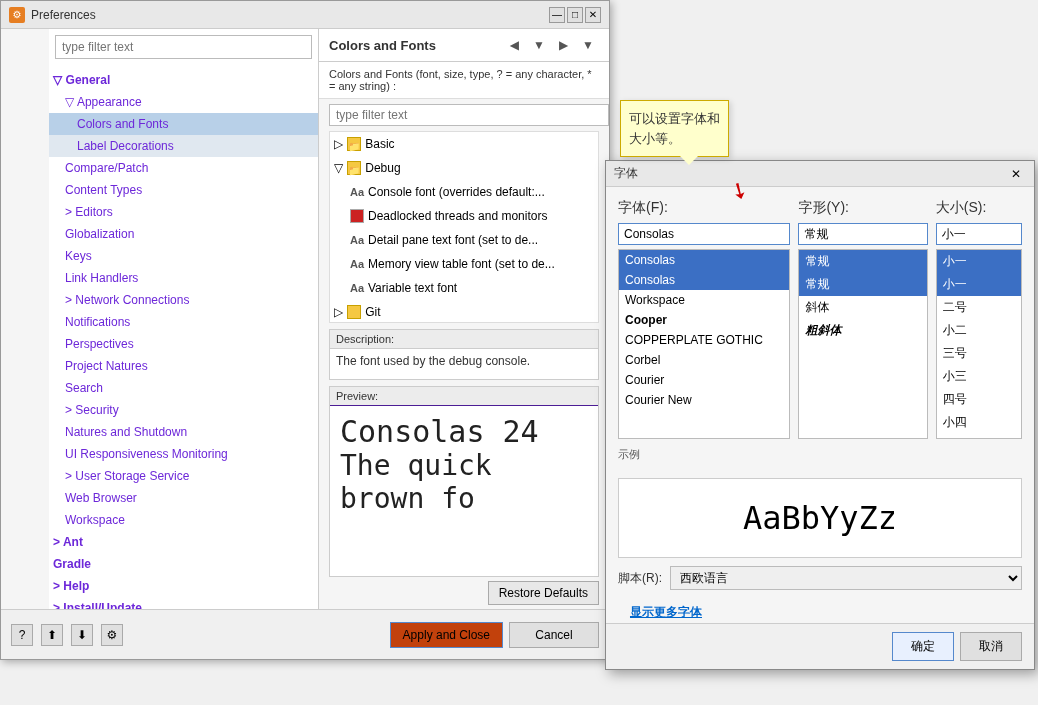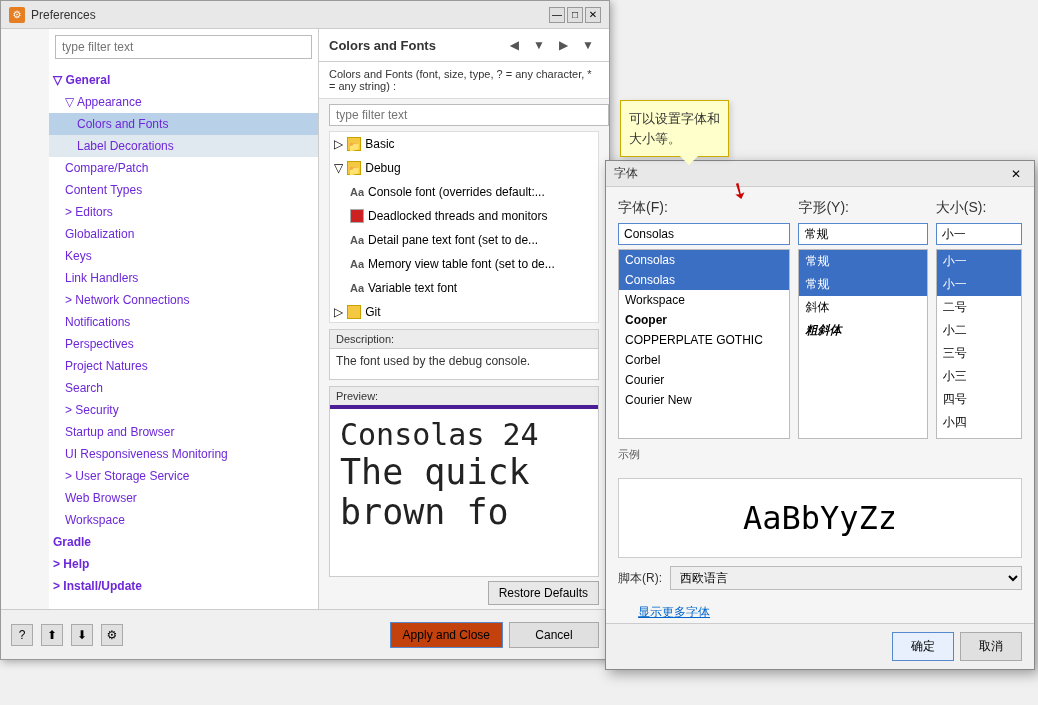--- a/index.html
+++ b/index.html
@@ -202,36 +202,36 @@
       flex: 1;
       display: flex;
       flex-direction: column;
       overflow: hidden;
     }
     .preview-label {
       padding: 3px 6px;
       font-size: 11px;
       color: #333;
       background: #ececec;
-      border-bottom: 4px solid #4c1d95;
+      border-bottom: 1px solid #4c1d95;
     }
     .preview-content {
       padding: 8px 10px;
       flex: 1;
       overflow: hidden;
     }
     .preview-line1 {
       font-family: 'Consolas', monospace;
       font-size: 30px;
       font-weight: normal;
       color: #222;
     }
     .preview-line2 {
       font-family: 'Consolas', monospace;
-      font-size: 35px;
+      font-size: 28px;
       font-weight: normal;
       color: #222;
     }
 
     
     .pref-bottom {
       height: 50px;
       background: #f0f0f0;
       border-top: 1px solid #ccc;
       display: flex;
@@ -510,25 +510,26 @@
         <div class="tree-item level1">&gt; Editors</div>
         <div class="tree-item level1">Globalization</div>
         <div class="tree-item level1">Keys</div>
         <div class="tree-item level1">Link Handlers</div>
         <div class="tree-item level1">&gt; Network Connections</div>
         <div class="tree-item level1">Notifications</div>
         <div class="tree-item level1">Perspectives</div>
         <div class="tree-item level1">Project Natures</div>
         <div class="tree-item level1">Search</div>
         <div class="tree-item level1">&gt; Security</div>
-        <div class="tree-item level1">Startup and Browser</div>
+        <div class="tree-item level1">Natures and Shutdown</div>
         <div class="tree-item level1">UI Responsiveness Monitoring</div>
         <div class="tree-item level1">&gt; User Storage Service</div>
         <div class="tree-item level1">Web Browser</div>
         <div class="tree-item level1">Workspace</div>
+        <div class="tree-item level0">&gt; Ant</div>
         <div class="tree-item level0">Gradle</div>
         <div class="tree-item level0">&gt; Help</div>
         <div class="tree-item level0">&gt; Install/Update</div>
 
       </div>
     </div>
 
     <div class="right-panel">
       <div class="panel-header">
         <span class="panel-header-title">Colors and Fonts</span>
@@ -675,21 +676,21 @@
       </div>
     </div>
 
     <div class="script-row">
       <span class="script-label">脚本(R):</span>
       <select class="script-select">
         <option>西欧语言</option>
       </select>
     </div>
   </div>
-  <div style="padding:2px 20px;">
+  <div style="padding:2px 12px;font-weight:bold;">
     <span class="show-more-link">显示更多字体</span>
   </div>
   <div class="dialog-footer">
     <div></div>
     <div class="dialog-footer-right">
       <button class="dialog-btn primary">确定</button>
       <button class="dialog-btn">取消</button>
     </div>
   </div>
 </div>

